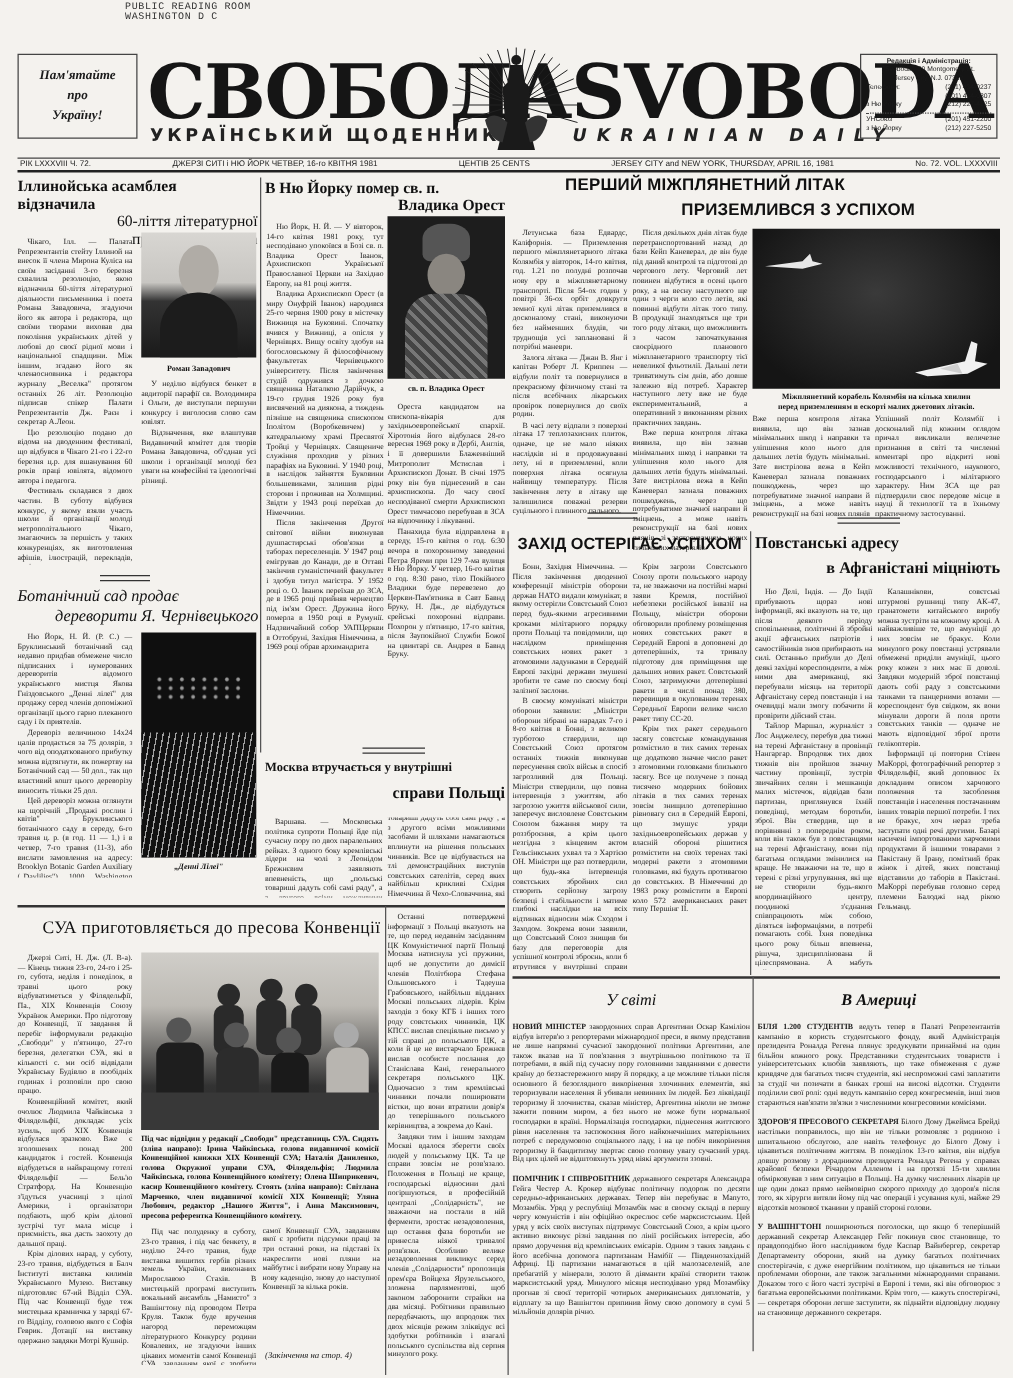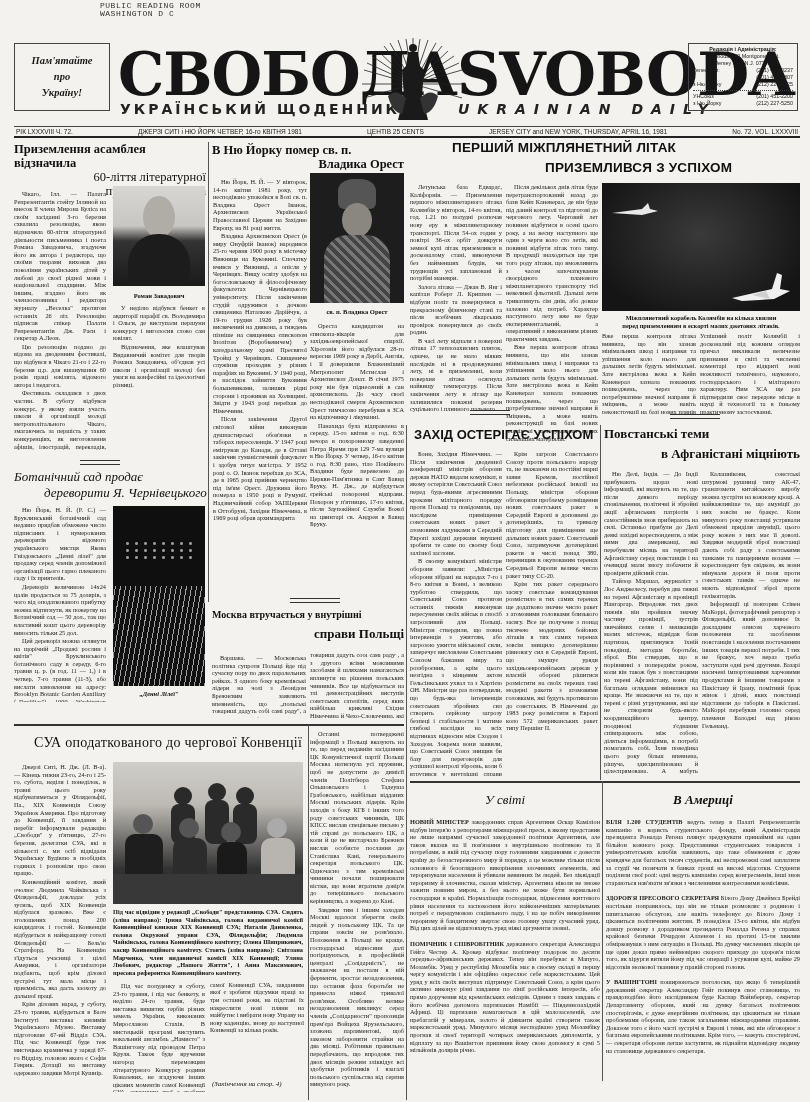--- a/index.html
+++ b/index.html
@@ -114,21 +114,21 @@
 
 <div class="abs dateline">
   <span>РІК LXXXVIII Ч. 72.</span>
   <span>ДЖЕРЗІ СИТІ і НЮ ЙОРК ЧЕТВЕР, 16-го КВІТНЯ 1981</span>
   <span>ЦЕНТІВ 25 CENTS</span>
   <span>JERSEY CITY and NEW YORK, THURSDAY, APRIL 16, 1981</span>
   <span>No. 72. VOL. LXXXVIII</span>
 </div>
 
 <div class="abs" style="left:14px;top:142px;width:192px;height:300px;">
-  <div class="h" style="font-size:12.5px;line-height:14px;">Приземлення асамблея відзначила</div>
+  <div class="h" style="font-size:12.5px;line-height:14px;">Іллинойська асамблея відзначила</div>
   <div class="h" style="font-size:12.5px;line-height:14px;text-align:right;font-weight:normal;">60-ліття літературної</div>
   <div class="h" style="font-size:12.5px;line-height:14px;text-align:right;font-weight:normal;">праці Р.Завадовича</div>
 </div>
 <div class="abs txt" style="left:14px;top:190px;width:92px;height:262px;">
   <p>Чікаго, Ілл. — Палата Репрезентантів стейту Іллиной на внесок її члена Мирона Куліса на своїм засіданні 3-го березня схвалила резолюцію, якою відзначила 60-ліття літературної діяльности письменника і поета Романа Завадовича, згадуючи його як автора і редактора, що своїми творами виховав два покоління українських дітей у любові до своєї рідної мови і національної спадщини. Між іншим, згадано його як членаосновника і редактора журналу „Веселка" протягом останніх 26 літ. Резолюцію підписав спікер Палати Репрезентантів Дж. Раєн і секретар А.Леон.</p>
   <p>Цю резолюцію подано до відома на дводенним фестивалі, що відбувся в Чікаго 21-го і 22-го березня ц.р. для вшанування 60 років праці ювілята, відомого автора і педагога.</p>
   <p>Фестиваль складався з двох частин. В суботу відбувся конкурс, у якому взяли участь школи й організації молоді метрополітального Чікаго, змагаючись за першість у таких конкуренціях, як виготовлення афішів, ілюстрацій, перекладів, радіопрограм, мистецьке читання, спів, хореографія, виконання п'єс на сцені тощо. Всі матеріяли були основані на текстах ювілята. Конкурс, що відбувся в авдиторії школи св. Миколая, тривав 5 годин.</p>
 </div>
 <div class="abs photo" style="left:113px;top:186px;width:92px;height:100px;background:linear-gradient(180deg,#d8d6d2 0%,#c8c6c2 40%,#333 55%,#1a1a1a 100%);">
   <div style="position:absolute;left:30px;top:10px;width:32px;height:42px;border-radius:50%;background:#b0aca6;"></div>
@@ -220,33 +220,33 @@
 <div class="abs txt" style="left:410px;top:450px;width:92px;height:326px;">
   <p>Бонн, Західня Німеччина. — Після закінчення дводенної конференції міністрів оборони держав НАТО видали комунікат, в якому остерігли Совєтський Союз перед будь-якими агресивними кроками мілітарного порядку проти Польщі та повідомили, що наслідком приміщення совєтських нових ракет з атомовими ладунками в Середній Европі західні держави змушені зробити те саме по своєму боці залізної заслони.</p>
   <p>В своєму комунікаті міністри оборони заявили: „Міністри оборони зібрані на нарадах 7-го і 8-го квітня в Бонні, з великою турботою ствердили, що Совєтський Союз протягом останніх тижнів виконував пересунення своїх військ в спосіб загрозливий для Польщі. Міністри ствердили, що повна інтервенція з ужиттям, або загрозою ужиття військової сили, заперечує висловлене Совєтським Союзом бажання миру та роззброєння, а крім цього незгідна з кінцевим актом Гельсінкських ухвал та з Хартією ОН. Міністри ще раз потвердили, що будь-яка інтервенція совєтських збройних сил створить серйозну загрозу безпеці і стабільности і матиме глибокі наслідки на всіх відтинках відносин між Сходом і Заходом. Зокрема вони заявили, що Совєтський Союз знищив би базу для переговорів для успішної контролі зброєнь, коли б втрутився у внутрішні справи Польщі. Польща мусить бути вільною у вирішенні свого майбутнього."</p>
 </div>
 <div class="abs txt" style="left:506px;top:450px;width:92px;height:326px;">
   <p>Крім загрози Совєтського Союзу проти польського народу та, не зважаючи на постійні марні заяви Кремля, постійної небезпеки російської інвазії на Польщу, міністри оборони обговорили проблему розміщення нових совєтських ракет в Середній Европі в доповнені до дотеперішніх, та тривалу підготову для приміщення ще дальших нових ракет. Совєтський Союз, затримуючи дотеперішні ракети в числі понад 380, перевищив в окупованим теренах Середньої Европи велике число ракет типу СС-20.</p>
   <p>Крім тих ракет середнього засягу совєтське командування розмістило в тих самих теренах ще додатково значне число ракет з атомовими головками близького засягу. Все це получене з понад тисячею модерних бойових літаків в тих самих теренах зовсім знищило дотеперішню рівновагу сил в Середній Европі, що змушує уряди західньоевропейських держав у власній обороні рішитися розмістити на своїх теренах такі модерні ракети з атомовими головками, які будуть противагою до совєтських. В Німеччині до 1983 року розмістити в Европі коло 572 американських ракет типу Першінг ІІ.</p>
 </div>
 <div class="abs vrule" style="left:600px;top:425px;height:355px;"></div>
 
-<div class="abs h" style="left:604px;top:426px;font-size:13px;">Повстанські теми</div>
+<div class="abs h" style="left:604px;top:426px;font-size:13px;">Повстанські адресу</div>
 <div class="abs h" style="left:660px;top:446px;width:140px;font-size:13px;text-align:right;">в Афганістані міцніють</div>
 <div class="abs txt" style="left:604px;top:470px;width:94px;height:306px;">
   <p>Ню Делі, Індія. — До Індії прибувають щораз нові інформації, які вказують на те, що після деякого періоду сповільнення, політичні й збройні акції афганських патріотів і самостійників знов прибирають на силі. Останньо прибули до Делі деякі західні кореспонденти, а між ними два американці, які перебували місяць на території Афганістану серед повстанців і на очевидці мали змогу побачити й провірити дійсний стан.</p>
   <p>Тайлор Маршал, журналіст з Лос Анджелесу, перебув два тижні на терені Афганістану в провінції Нангаргар. Впродовж тих двох тижнів він пройшов значну частину провінції, зустрів звичайних селян і мешканців малих містечок, відвідав бази партизан, приглянувся їхній поведінці, методам боротьби, зброї. Він ствердив, що в порівнянні з попереднім роком, коли він також був з повстанцями на терені Афганістану, вони під багатьма оглядами змінилися на краще. Не зважаючи на те, що в терені є різні угрупування, які ще не створили будь-якого координаційного центру, поодинокі з'єднання співпрацюють між собою, діляться інформаціями, в потребі помагають собі. Їхня поведінка цього року більш впевнена, рішуча, здисциплінована й цілеспрямована. А мабуть найважливіше те, що вони розпоряджають значною кількістю модерної зброї, якої не було минулого року.</p>
 </div>
 <div class="abs txt" style="left:702px;top:470px;width:98px;height:306px;">
   <p>Калашнікови, совєтські штурмові рушниці типу АК-47, гранатомети китайського виробу можна зустріти на кожному кроці. А найважливіше те, що амуніції до них зовсім не бракує. Коли минулого року повстанці устрявали обмежені приділи амуніції, цього року кожен з них має її доволі. Завдяки модерній зброї повстанці дають собі раду з совєтськими танками та панцерними возами — кореспондент був свідком, як вони мінували дороги й поля проти совєтських танків — одначе не мають відповідної зброї проти гелікоптерів.</p>
   <p>Інформації ці повторив Стівен МаКоррі, фотографічний репортер з Філядельфії, який доповнює їх докладним описом харчового положення та засоблення повстанців і населення постачанням інших товарів першої потреби. І тих не бракує, хоч нераз треба заступати одні речі другими. Базарі насичені імпортованими харчовими продуктами й іншими товарами з Пакістану й Ірану, помітний брак жінок і дітей, яких повстанці відставили до таборів в Пакістані. МаКоррі перебував головно серед племени Балоджі над рікою Гельманд.</p>
 </div>
 <div class="abs hrule" style="left:410px;top:781px;width:390px;"></div>
 
-<div class="abs h" style="left:34px;top:735px;font-size:14px;font-weight:normal;letter-spacing:0.3px;">СУА оподаткованого до чергової Конвенції</div>
+<div class="abs h" style="left:34px;top:735px;font-size:14px;font-weight:normal;letter-spacing:0.3px;">СУА приготовляється до пресова Конвенції</div>
 <div class="abs txt" style="left:14px;top:763px;width:92px;height:330px;">
   <p>Джерзі Ситі, Н. Дж. (Л. В-а). — Кінець тижня 23-го, 24-го і 25-го, субота, неділя і понеділок, в травні цього року відбуватиметься у Філядельфії, Па., XIX Конвенція Союзу Українок Америки. Про підготову до Конвенції, її завдання й перебіг інформували редакцію „Свободи" у п'ятницю, 27-го березня, делегатки СУА, які в кількості с. ми осіб відвідали Українську Будівлю в пообідніх годинах і розповіли про свою працю.</p>
   <p>Конвенційний комітет, який очолює Людмила Чайківська з Філядельфії, докладає усіх зусиль, щоб XIX Конвенція відбулася зразково. Вже є зголошених понад 200 кандидаток і гостей. Конвенція відбудеться в найкращому готелі Філядельфії — Бель'ю Стратфорд. На Конвенцію з'їдуться учасниці з цілої Америки, і організатори подбають, щоб крім ділової зустрічі тут мала місце і приємність, яка дасть заохоту до дальшої праці.</p>
   <p>Крім ділових нарад, у суботу, 23-го травня, відбудеться в Балч Інституті виставка килимів Українського Музею. Виставку підготовляє 67-ий Відділ СУА. Під час Конвенції буде теж мистецька крамничка у заряді 67-го Відділу, головою якого є Софія Геврик. Дотації на виставку одержано завдяки Мотрі Кушнір.</p>
 </div>
 <div class="abs photo" style="left:113px;top:762px;width:190px;height:142px;background:linear-gradient(180deg,#d0cec9 0%,#bdbab4 30%,#333 75%,#222 100%);">
   <svg width="190" height="142" viewBox="0 0 190 142">
     <g fill="#2a2a2a">
       <circle cx="70" cy="34" r="9"></circle>
         <rect x="58" y="42" width="24" height="40" rx="8"></rect>

